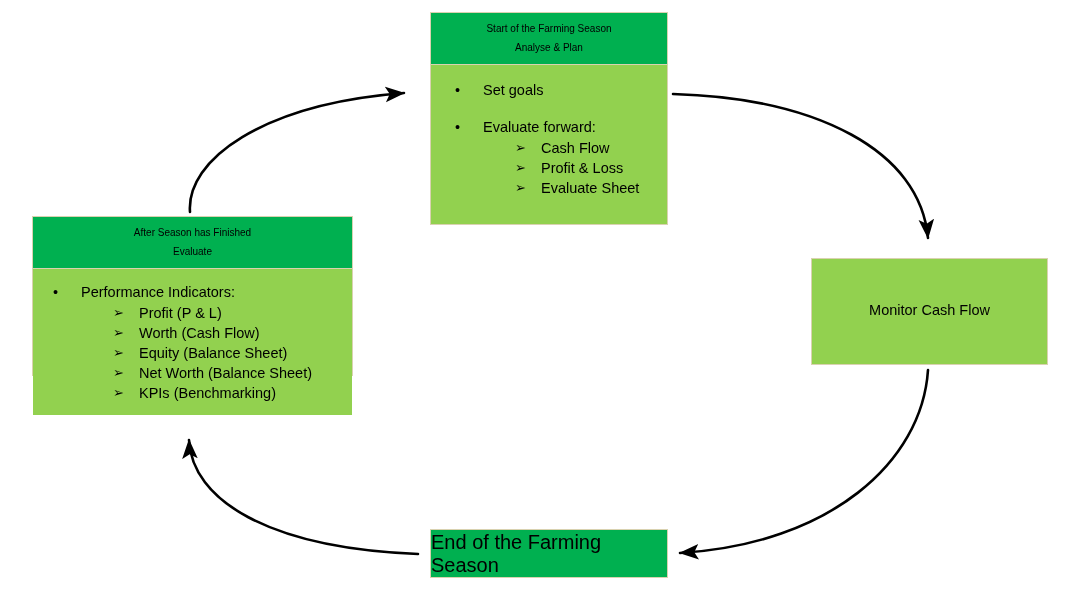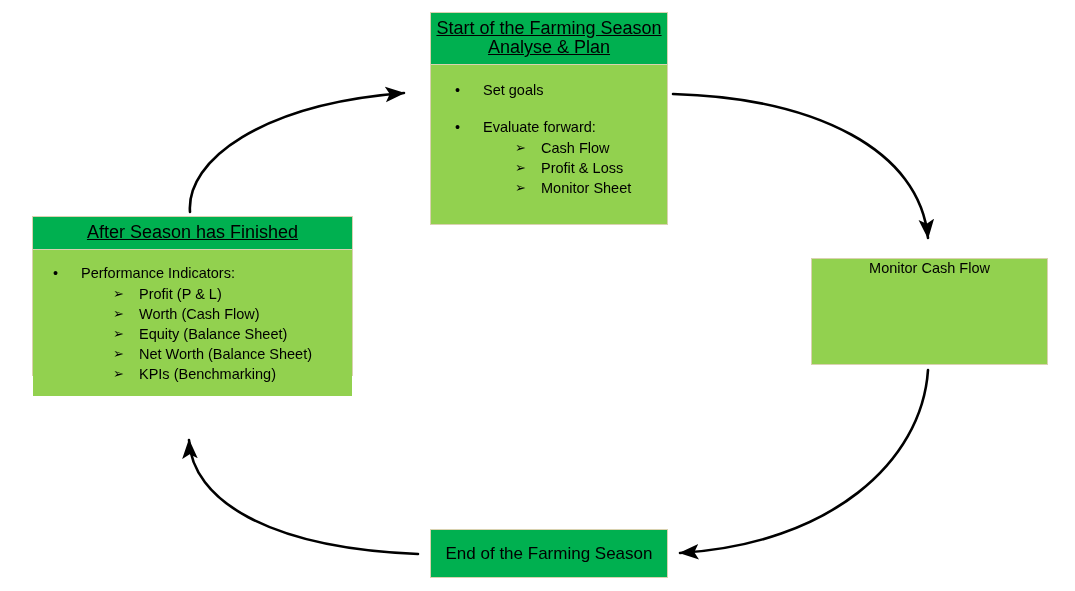--- a/index.html
+++ b/index.html
@@ -29,39 +29,38 @@
   .node {
     position: absolute;
     box-sizing: border-box;
     border: 1px solid #d9d2b0;
     background: #92d14f;
   }
   .node-header {
     background: #00b050;
     color: #000000;
     text-align: center;
-    font-size: 18px;
+    font-size: 10px;
     line-height: 19px;
     padding: 6px 4px 7px 4px;
     border-bottom: 1px solid #d9d2b0;
-    text-decoration: underline;
   }
   .node-body {
     background: #92d14f;
     color: #000000;
     font-size: 14.5px;
     line-height: 19px;
   }
   .solid-node {
     background: #00b050;
     display: flex;
     align-items: center;
     justify-content: center;
     color: #000000;
-    font-size: 17px;
+    font-size: 20px;
   }
 
   
   #node-start  { left: 430px; top: 12px;  width: 238px; height: 213px; }
   #node-after  { left: 32px;  top: 216px; width: 321px; height: 160px; }
   #node-month  { left: 811px; top: 258px; width: 237px; height: 107px; }
   #node-end    { left: 430px; top: 529px; width: 238px; height: 49px; }
 
   
   ul.blist, ul.sublist {
@@ -139,31 +138,32 @@
             <li>
               <span class="chev">➢</span>
               <span>Cash Flow</span>
             </li>
             <li>
               <span class="chev">➢</span>
               <span>Profit &amp; Loss</span>
             </li>
             <li>
               <span class="chev">➢</span>
-              <span>Monitor Sheet</span>
+              <span>Evaluate Sheet</span>
             </li>
           </ul>
         </li>
       </ul>
     </div>
   </div>
 
   <div class="node" id="node-after">
     <div class="node-header">
       <div>After Season has Finished</div>
+      <div>Evaluate</div>
     </div>
     <div class="node-body body-pad-after">
       <ul class="blist">
         <li class="bullet">
           <span class="dot">•</span>
           <span>Performance Indicators:</span>
           <ul class="sublist">
             <li>
               <span class="chev">➢</span>
               <span>Profit (P &amp; L)</span>
@@ -184,21 +184,21 @@
               <span class="chev">➢</span>
               <span>KPIs (Benchmarking)</span>
             </li>
           </ul>
         </li>
       </ul>
     </div>
   </div>
 
   <div class="node" id="node-month">
-    <div class="node-body" style="height:61px;display:flex;align-items:flex-start;justify-content:center;">
+    <div class="node-body" style="height:61px;display:flex;align-items:flex-end;justify-content:center;">
       <span>Monitor Cash Flow</span>
     </div>
   </div>
 
   <div class="node solid-node" id="node-end">
     <span>End of the Farming Season</span>
   </div>
 
 </div>
 

